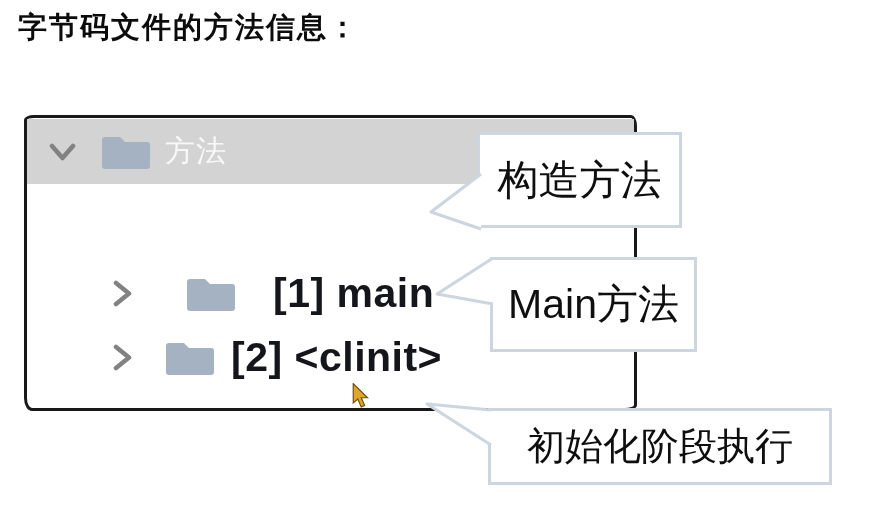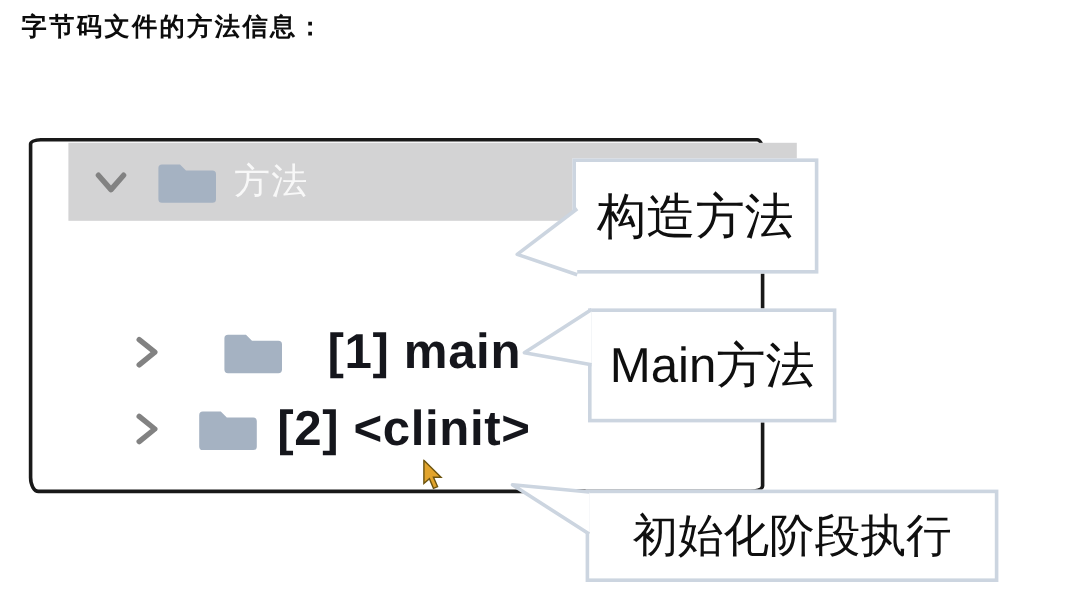--- a/index.html
+++ b/index.html
@@ -15,33 +15,33 @@
     --title-text:#0c0c0c;
   }
   *{box-sizing:border-box;margin:0;padding:0;}
   html,body{background:#fff;}
   body{font-family:"Liberation Sans","DejaVu Sans",sans-serif;}
   .stage{
     position:relative;width:889px;height:513px;background:#fff;overflow:hidden;
   }
   .title{
     position:absolute;left:18px;top:8px;
-    font-size:21px;font-weight:600;letter-spacing:2px;color:var(--title-text);
+    font-size:29px;font-weight:600;letter-spacing:2px;color:var(--title-text);
   }
   
   .panel{
     position:absolute;left:24px;top:115px;width:613px;height:296px;
     background:#fff;border:3px solid var(--panel-border);
     border-radius:10px 6px 12px 8px / 5px 11px 6px 13px;
     z-index:1;
   }
   .tree-row{
     position:absolute;left:27px;width:607px;display:flex;align-items:center;z-index:2;
   }
-  .tree-row.header{top:119px;height:65px;background:var(--selected-row-bg);padding-left:22px;margin-left:30px;}
+  .tree-row.header{top:119px;height:65px;background:var(--selected-row-bg);padding-left:22px;}
   .tree-row.item{height:66px;padding-left:84px;background:transparent;}
   .row-init{top:192px;}
   .row-main{top:260px;gap:21px;}
   .row-clinit{top:324px;}
   .chev{flex:0 0 auto;}
   .chev path{stroke:var(--chevron);stroke-width:4.5;fill:none;stroke-linecap:round;stroke-linejoin:round;}
   .header .chev{margin-right:24px;}
   .item .chev{margin-right:30px;}
   .folder{flex:0 0 auto;}
   .folder path{fill:var(--folder);}

